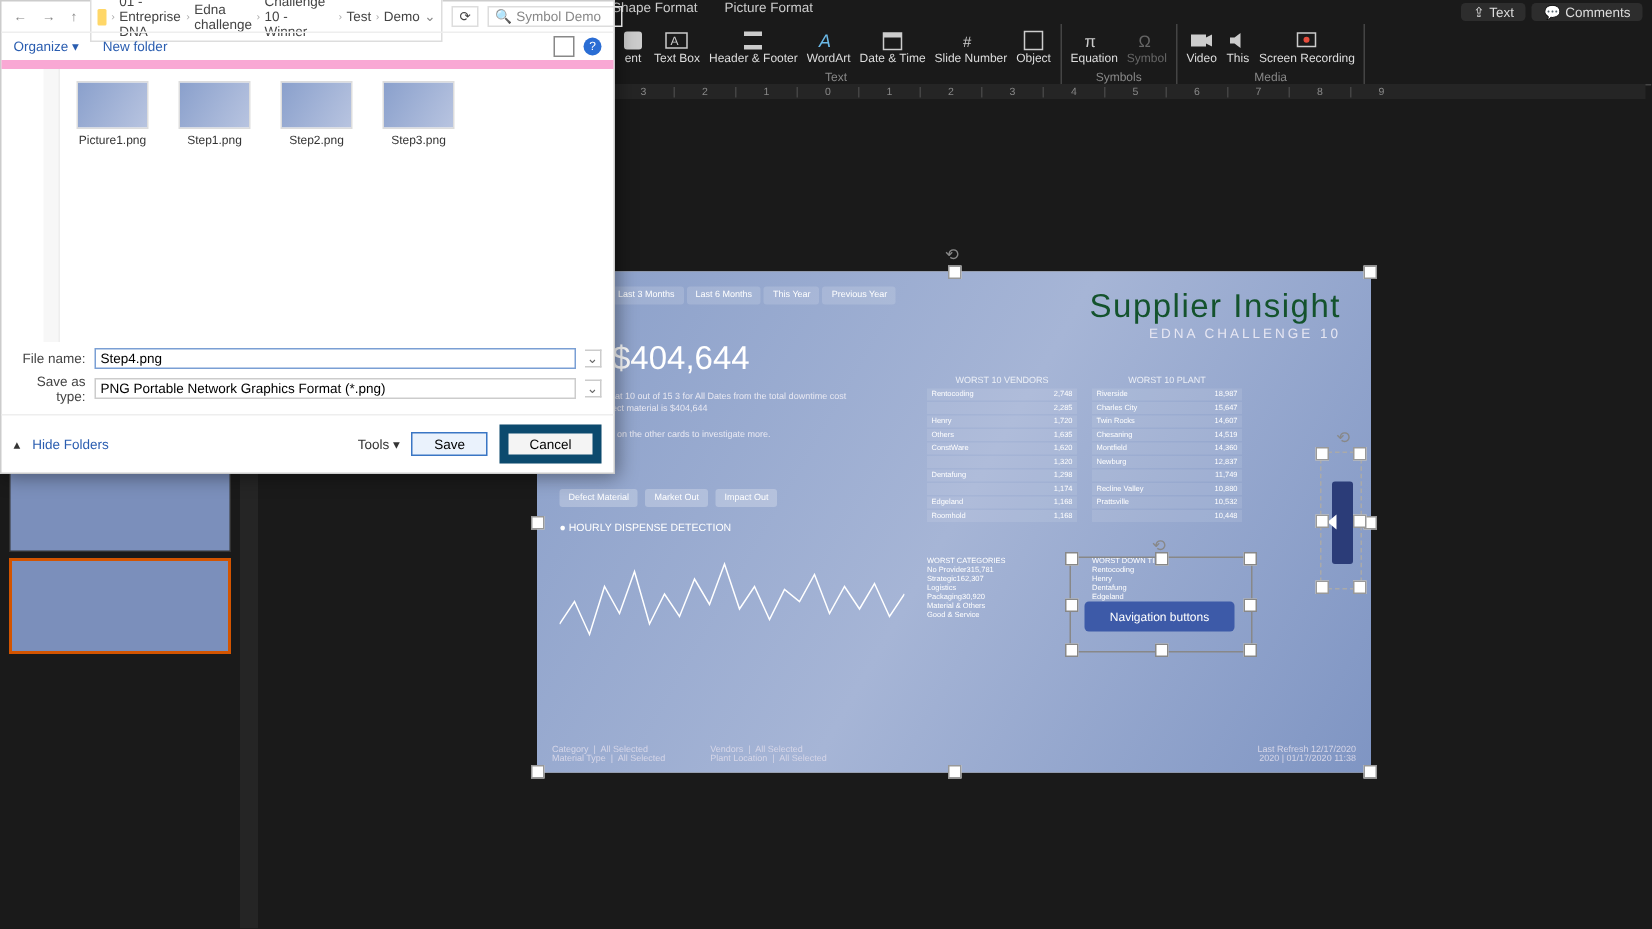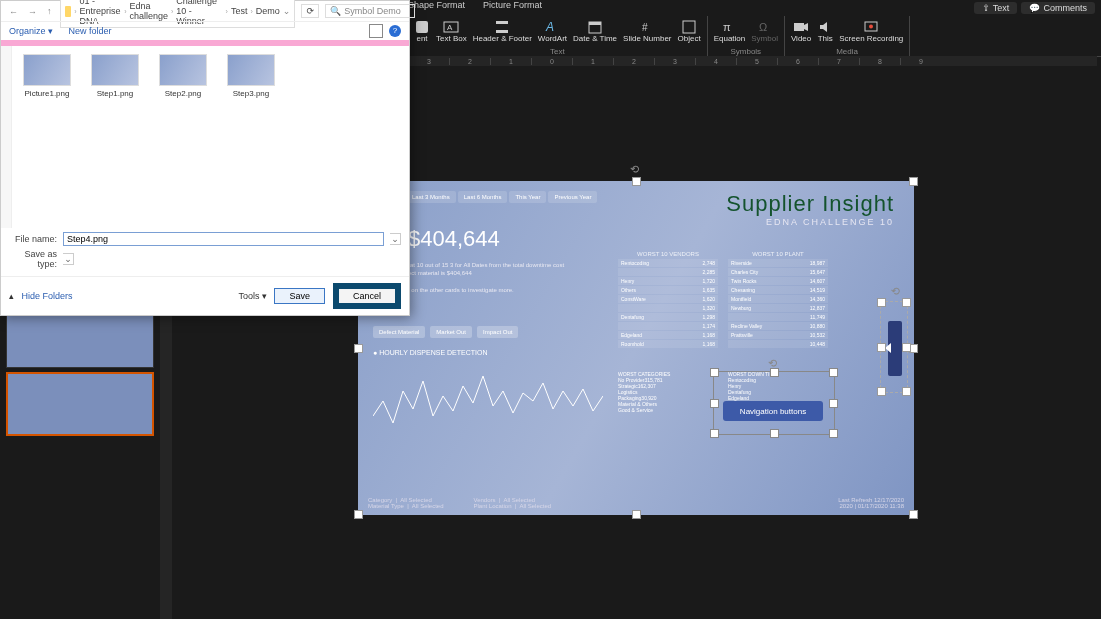--- a/index.html
+++ b/index.html
@@ -88,21 +88,21 @@
 .crumb span{cursor:pointer;}
 .crumb .sep{color:#aaa;font-size:7px;}
 .refresh{border:1px solid #ddd;padding:1px 4px;}
 .search{flex:0 0 80px;border:1px solid #ddd;padding:1px 4px;display:flex;align-items:center;gap:3px;color:#888;}
 
 .dlg-tool{height:18px;border-top:1px solid #eee;border-bottom:6px solid #f9a8d4;display:flex;align-items:center;padding:0 8px;font-size:9px;color:#2a5db0;gap:16px;}
 .dlg-tool .right{margin-left:auto;display:flex;gap:6px;align-items:center;}
 .view-ico{width:12px;height:12px;border:1px solid #888;}
 .help-ico{width:12px;height:12px;border-radius:50%;background:#2a6dd4;color:#fff;font-size:8px;text-align:center;line-height:12px;}
 
-.dlg-body{flex:1;display:flex;}
+.dlg-body{flex:1;display:flex;padding-left:28px;}
 .dlg-side{width:10px;background:#f7f7f7;border-right:1px solid #eee;}
 .dlg-files{flex:1;padding:8px 10px;display:flex;gap:18px;align-items:flex-start;}
 .file{display:flex;flex-direction:column;align-items:center;width:50px;cursor:pointer;}
 .file .th{width:46px;height:30px;background:linear-gradient(120deg,#8aa0cc,#b8c4e0);border:1px solid #ddd;}
 .file .nm{font-size:8px;margin-top:3px;text-align:center;}
 
 .dlg-fields{padding:4px 8px;font-size:9px;}
 .fld{display:flex;align-items:center;margin-bottom:3px;gap:6px;}
 .fld label{width:48px;text-align:right;color:#444;}
 .fld input,.fld select{flex:1;border:1px solid #7a9fd4;padding:1px 3px;font-size:9px;background:#fff;}
@@ -512,20 +512,21 @@
         </div>
     </div>
     <div class="dlg-fields">
       <div class="fld">
         <label>File name:</label>
         <input value="Step4.png" style="">
         <div class="drop">⌄</div>
       </div>
       <div class="fld">
         <label>Save as type:</label>
+        <input style="border-color: rgb(204, 204, 204);" value="PNG Portable Network Graphics Format (*.png)">
         <div class="drop">⌄</div>
       </div>
     </div>
     <div class="dlg-foot">
       <span>▴</span>
       <span class="hide">Hide Folders</span>
       <span class="sp"></span>
       <span class="tools"><span>Tools</span> ▾</span>
       <button class="primary">Save</button>
       <button>Cancel</button>

